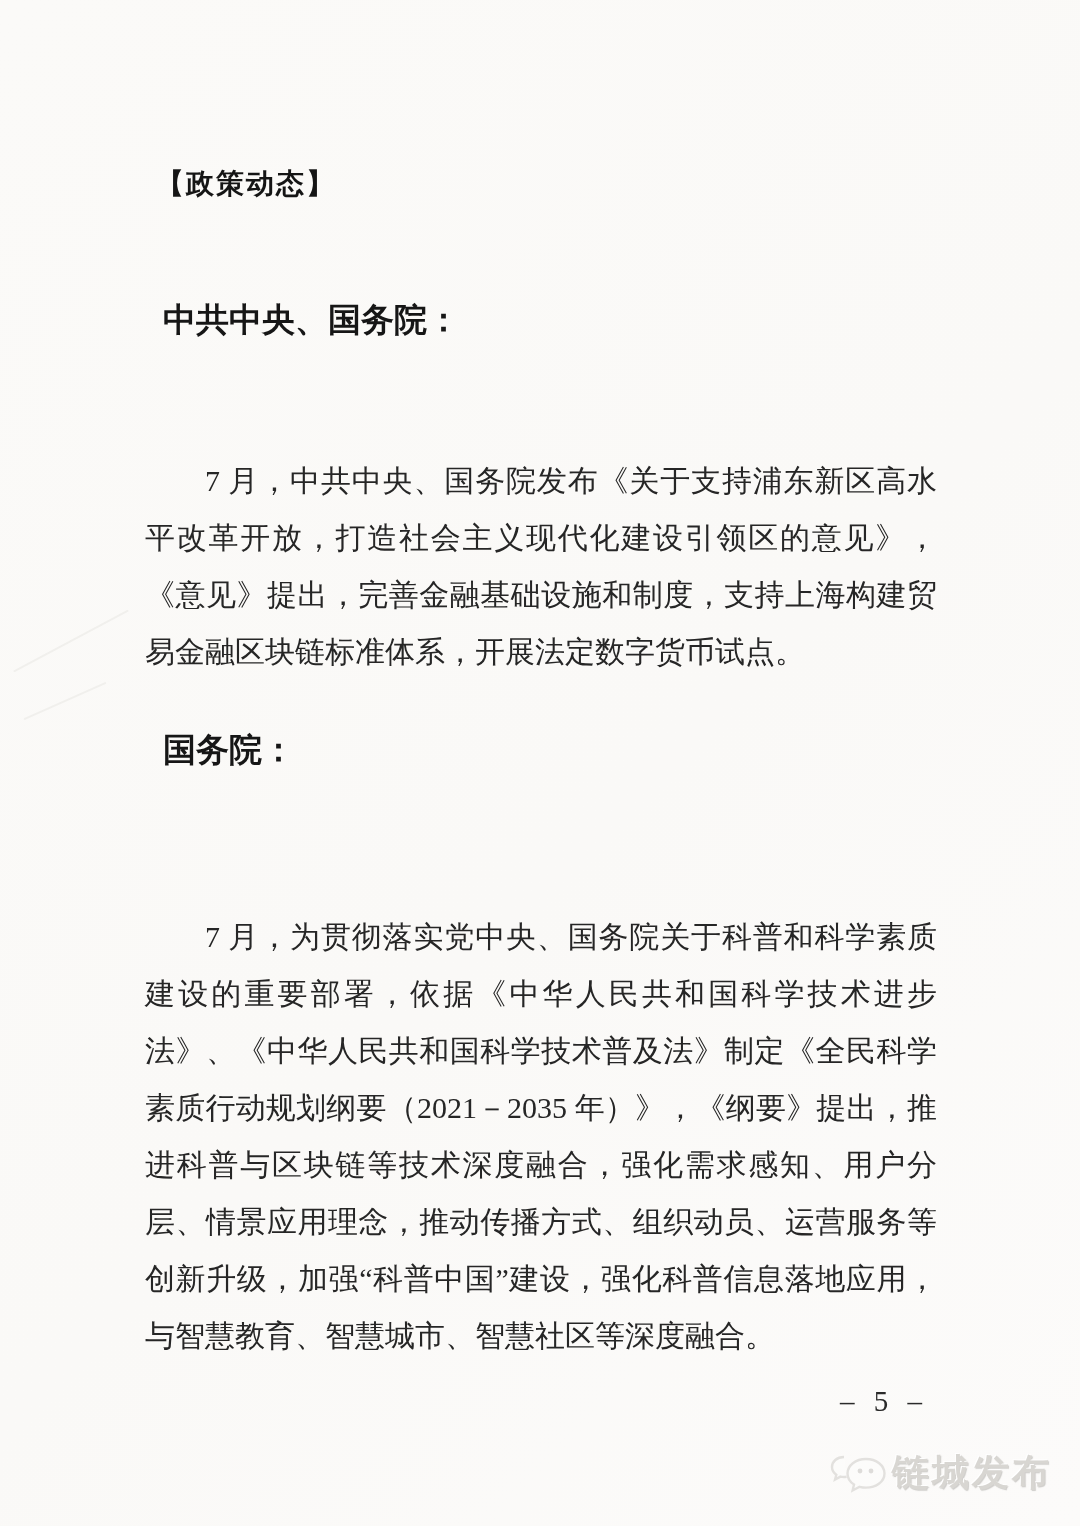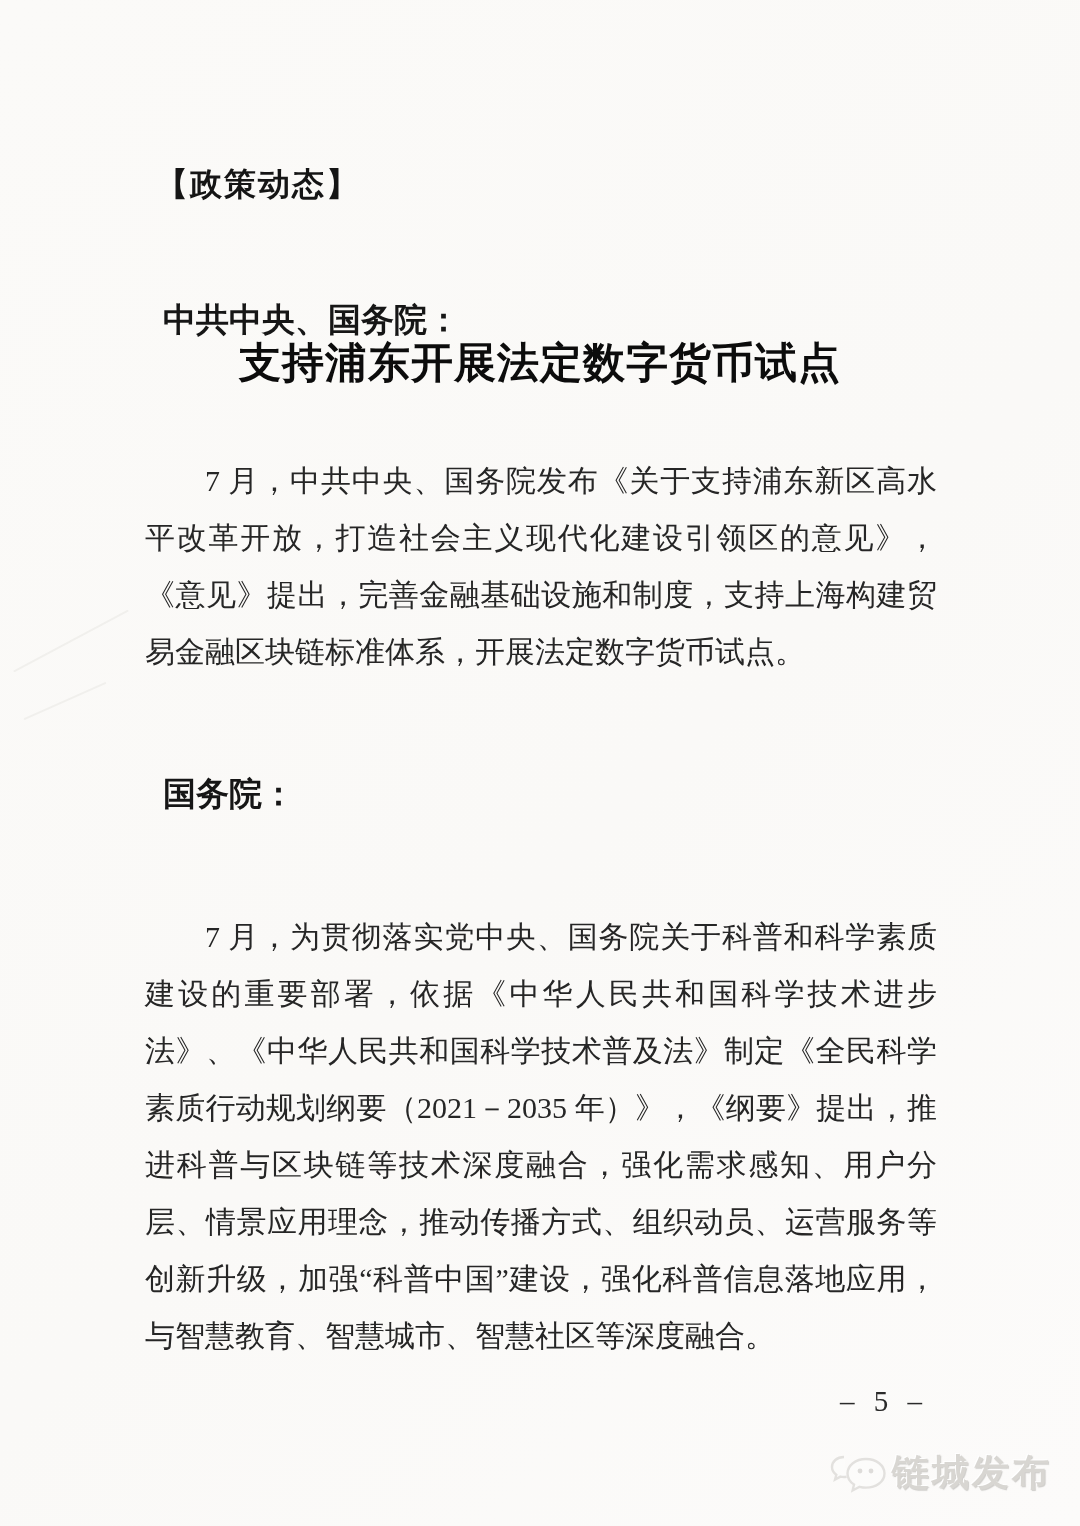--- a/index.html
+++ b/index.html
@@ -17,37 +17,37 @@
   }
 
   
   .bulletin-header {
     position: absolute;
     left: 156px;
     top: 158px;
     margin: 0;
     font-family: "Liberation Sans", sans-serif;
     font-weight: 700;
-    font-size: 32px;
+    font-size: 28px;
     line-height: 52px;
     letter-spacing: 2px;
     color: #151515;
   }
   .policy-source {
     position: absolute;
     left: 147px;
     margin: 16px;
     font-family: "Liberation Sans", sans-serif;
     font-weight: 700;
     font-size: 33px;
     line-height: 40px;
     color: #161616;
   }
   .policy-source.s1 { top: 284px; }
-  .policy-source.s2 { top: 758px; }
+  .policy-source.s2 { top: 714px; }
 
   .policy-title {
     position: absolute;
     left: 0;
     width: 100%;
     margin: 0;
     text-align: center;
     font-family: "Liberation Serif", serif;
     font-weight: 700;
     font-size: 42px;
@@ -123,21 +123,20 @@
 
 <div class="page">
 
   <div class="scan-mark m1"></div>
   <div class="scan-mark m2"></div>
 
   <h1 class="bulletin-header">【政策动态】</h1>
 
   <div class="policy-source s1">中共中央、国务院：</div>
 
-  <h2 class="policy-title s1">支持浦东开展法定数字货币试点</h2>
 
   <p class="policy-paragraph s1">7 月，中共中央、国务院发布《关于支持浦东新区高水平改革开放，打造社会主义现代化建设引领区的意见》，《意见》提出，完善金融基础设施和制度，支持上海构建贸易金融区块链标准体系，开展法定数字货币试点。</p>
 
   <div class="policy-source s2">国务院：</div>
 
 
   <p class="policy-paragraph s2">7 月，为贯彻落实党中央、国务院关于科普和科学素质建设的重要部署，依据《中华人民共和国科学技术进步法》、《中华人民共和国科学技术普及法》制定《全民科学素质行动规划纲要（2021－2035 年）》，《纲要》提出，推进科普与区块链等技术深度融合，强化需求感知、用户分层、情景应用理念，推动传播方式、组织动员、运营服务等创新升级，加强“科普中国”建设，强化科普信息落地应用，与智慧教育、智慧城市、智慧社区等深度融合。</p>
 
   <div class="page-number">– 5 –</div>
 

